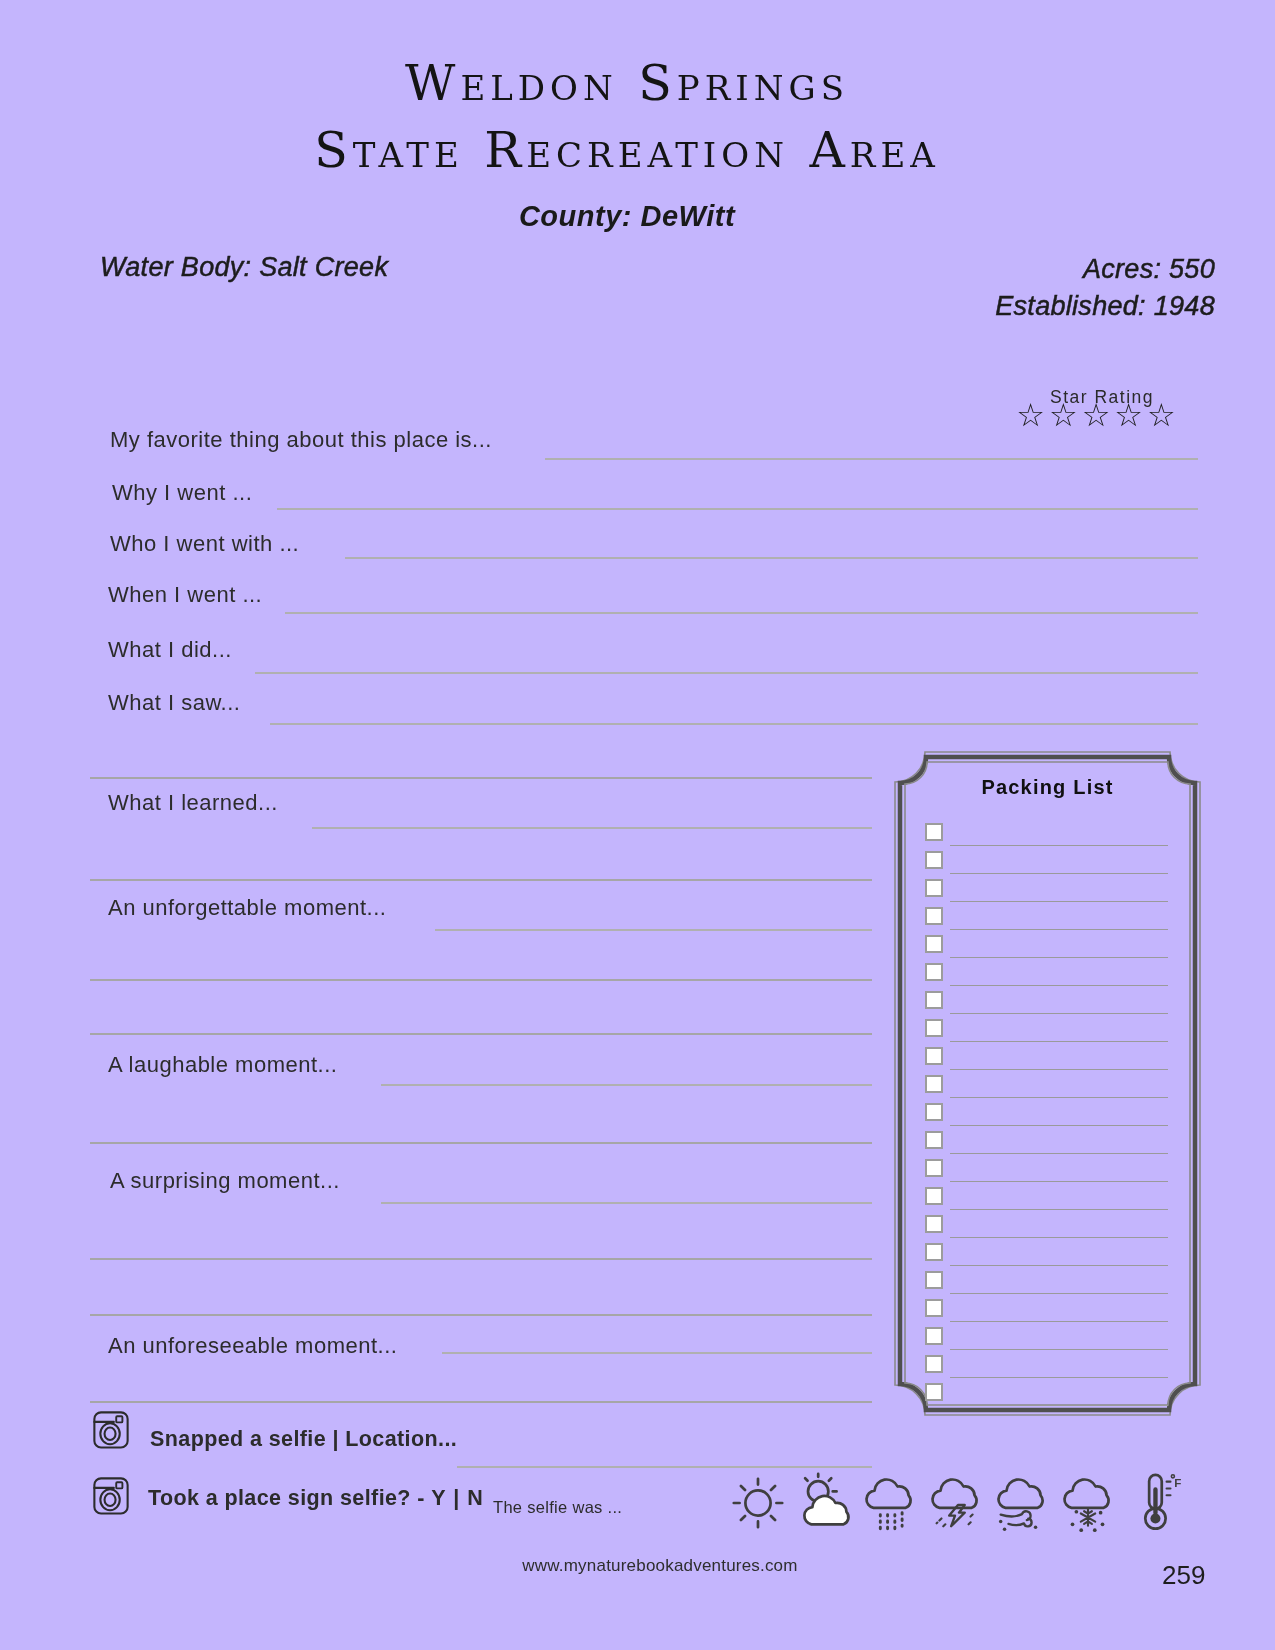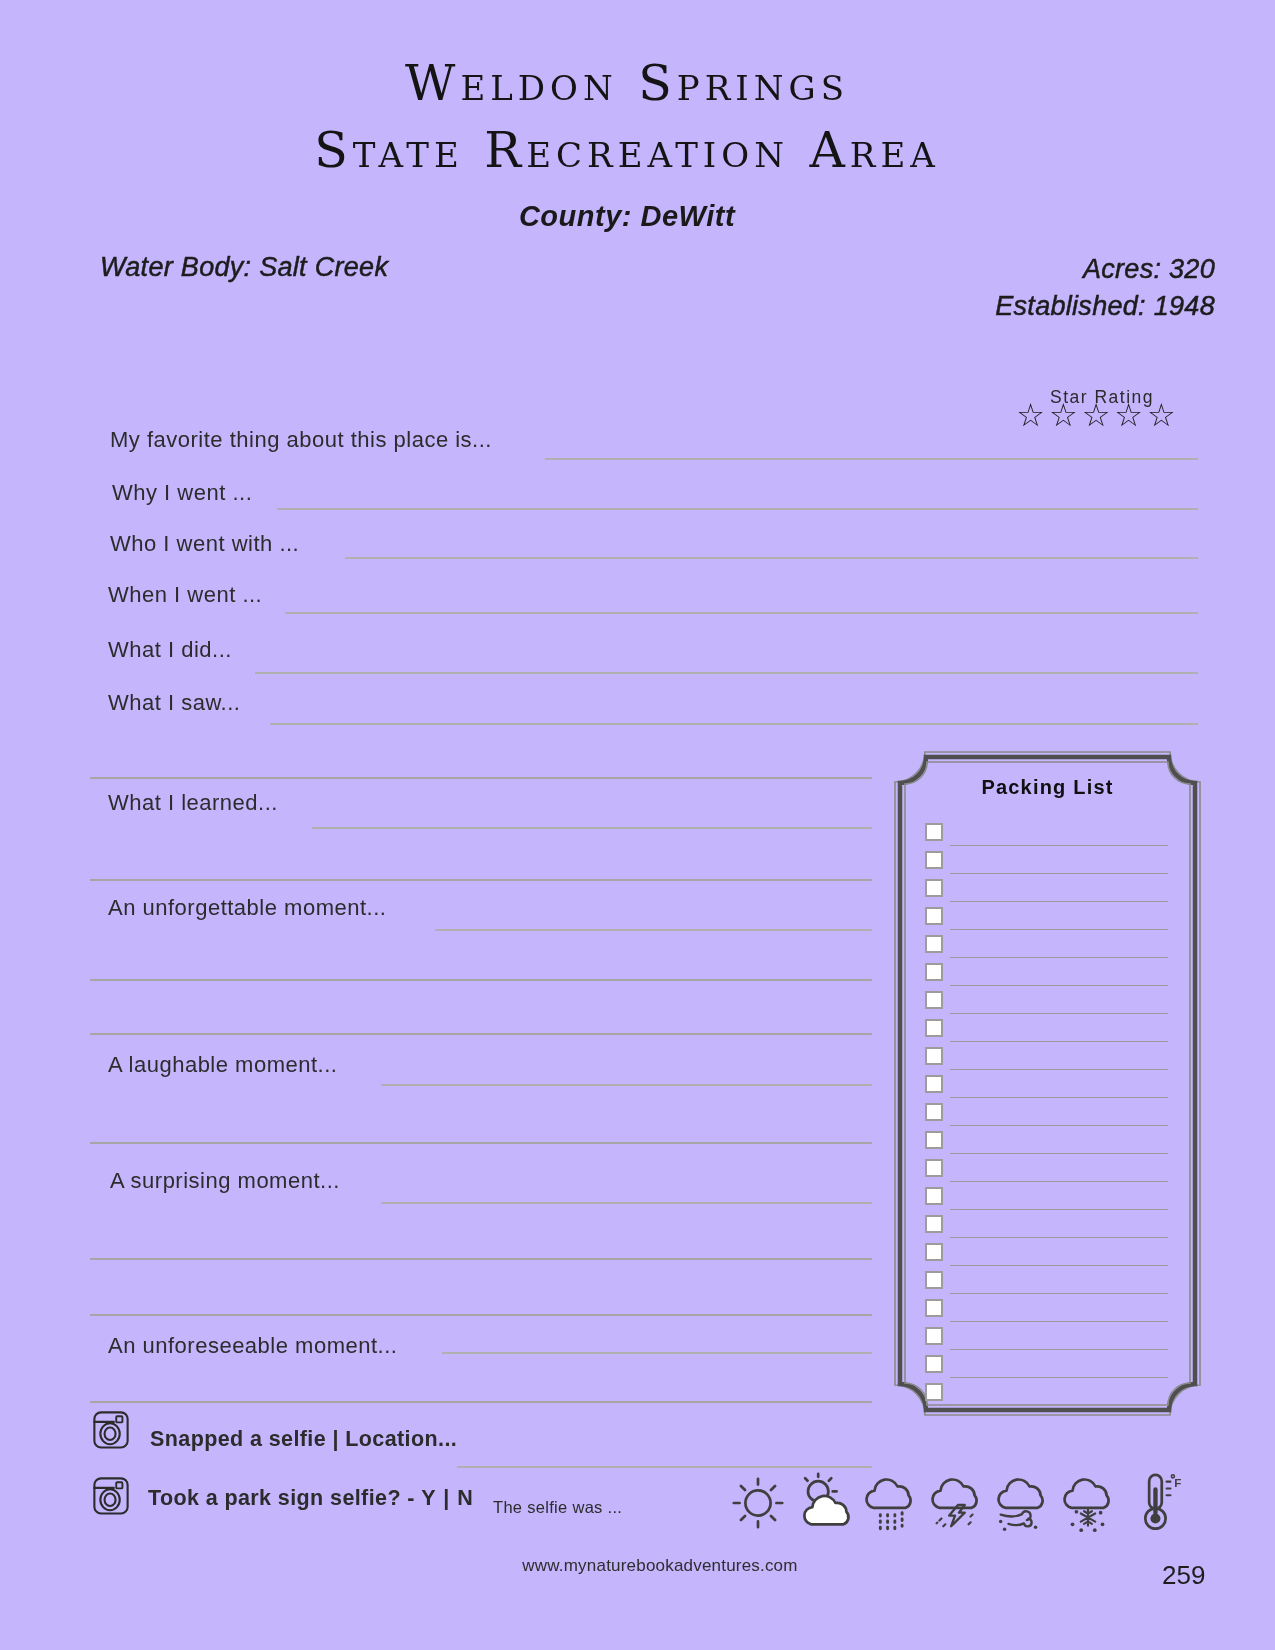--- a/index.html
+++ b/index.html
@@ -52,21 +52,21 @@
 </style>
 </head>
 <body>
 
 <div id="page">
 
   <div class="abs titleline t1">Weldon Springs</div>
   <div class="abs titleline t2">State Recreation Area</div>
   <div class="abs county">County: DeWitt</div>
   <div class="abs info" style="top:252px;left:100px;">Water Body: Salt Creek</div>
-  <div class="abs info info-right" style="top:254px;">Acres: 320</div>
+  <div class="abs info info-right" style="top:254px;">Acres: 550</div>
   <div class="abs info info-right" style="top:291px;">Established: 1948</div>
 
   <div class="abs star-label">Star Rating</div>
   <div class="abs stars"><span>☆</span><span>☆</span><span>☆</span><span>☆</span><span>☆</span></div>
 
   <div class="abs plabel" style="top:427px;left:110px;">My favorite thing about this place is...</div>
   <div class="abs rule" style="top:458px;left:545px;width:653px;"></div>
 
   <div class="abs plabel" style="top:480px;left:112px;">Why I went ...</div>
   <div class="abs rule" style="top:508px;left:277px;width:921px;"></div>
@@ -211,21 +211,21 @@
   <div class="abs selfie-label" style="top:1427px;left:150px;">Snapped a selfie | Location...</div>
   <div class="abs rule" style="top:1466px;left:457px;width:415px;"></div>
 
   <svg class="abs cam" style="left:92px;top:1472px;" width="38" height="46" viewBox="0 0 40 46">
     <rect x="2.5" y="5.5" width="35" height="37" rx="7"></rect>
     <path d="M2.5,15.5 H23"></path>
     <rect x="25.5" y="9.5" width="6.5" height="6.5" rx="1" stroke-width="2"></rect>
     <ellipse cx="19" cy="28" rx="10.2" ry="11"></ellipse>
     <ellipse cx="19" cy="28" rx="5.8" ry="6.6"></ellipse>
   </svg>
-  <div class="abs selfie-label" style="top:1486px;left:148px;"><span>Took a park sign selfie? -</span>
+  <div class="abs selfie-label" style="top:1486px;left:148px;"><span>Took a place sign selfie? -</span>
     <span class="yn">Y | N</span></div>
 
   <div class="abs weather-label" style="top:1498px;left:493px;">The selfie was ...</div>
   <div class="abs weather-icons">
     <svg class="wx" width="62" height="66" viewBox="0 0 64 68">
       <circle cx="32" cy="34" r="13"></circle>
       <path d="M51,34 L57,34 M13,34 L7,34 M32,15 L32,9 M32,53 L32,59 M45.4,20.6 L49.6,16.4 M18.6,20.6 L14.4,16.4 M45.4,47.4 L49.6,51.6 M18.6,47.4 L14.4,51.6"></path>
     </svg>
     <svg class="wx" width="62" height="66" viewBox="0 0 64 68">
       <circle cx="26" cy="22" r="10.5"></circle>

